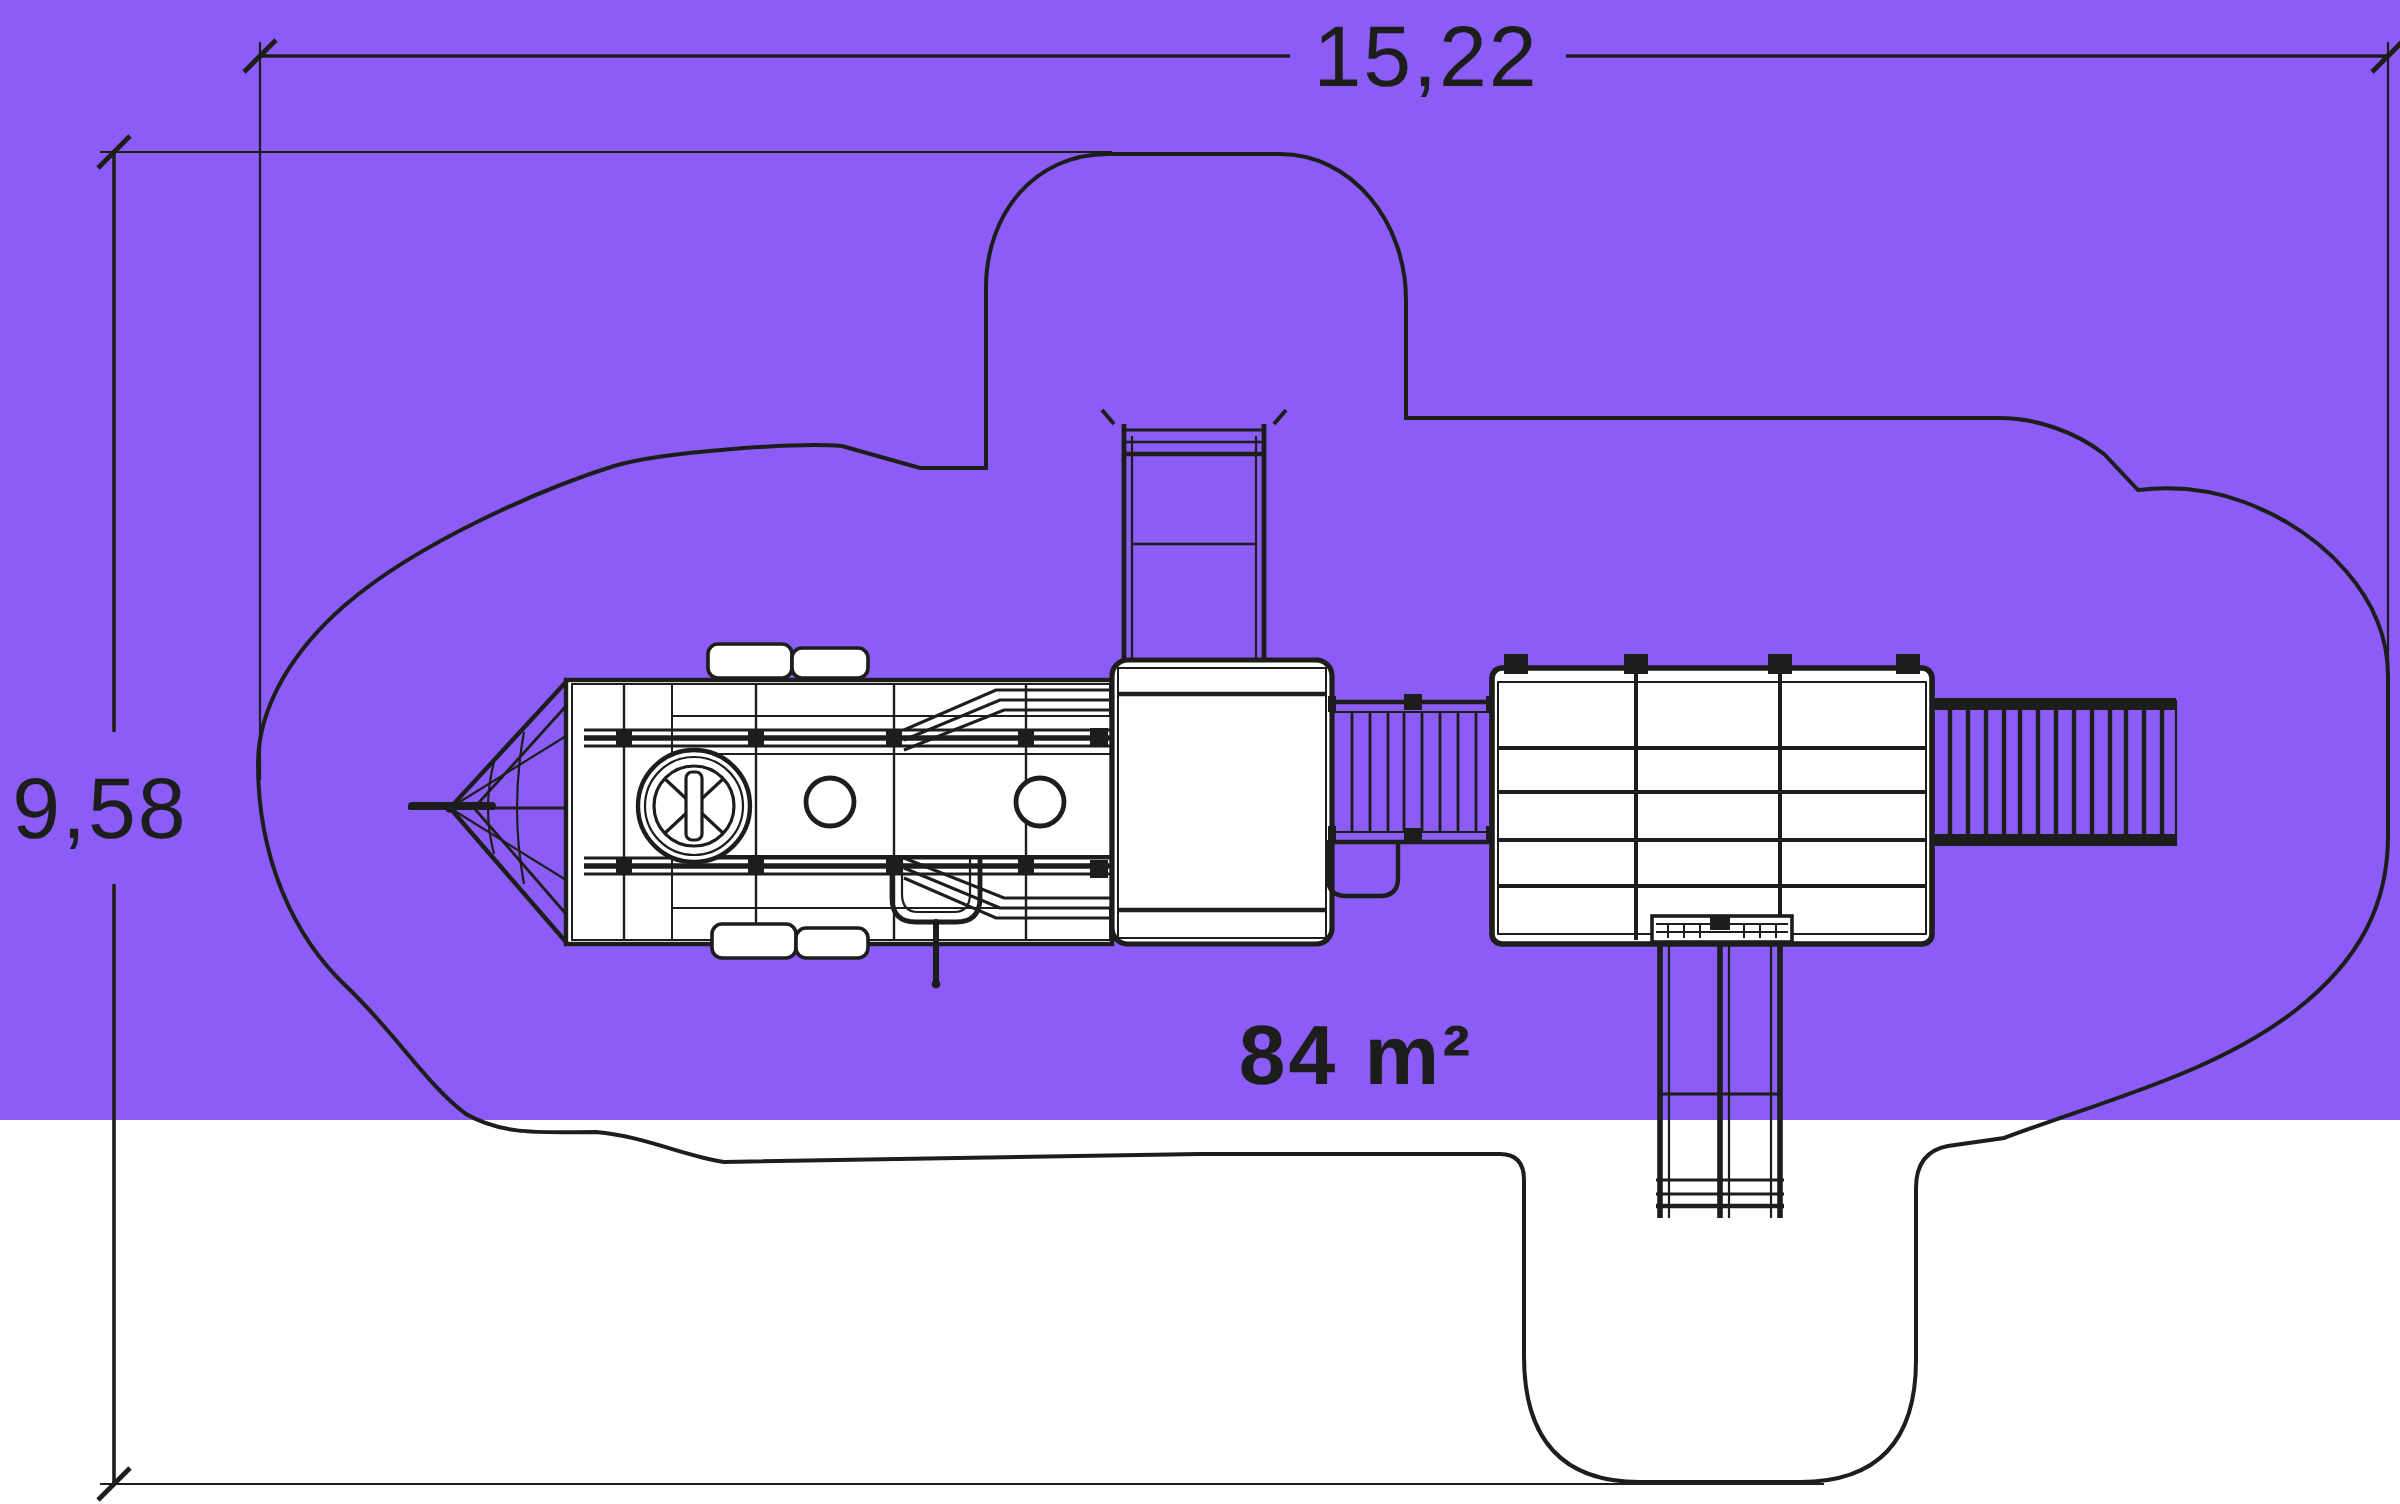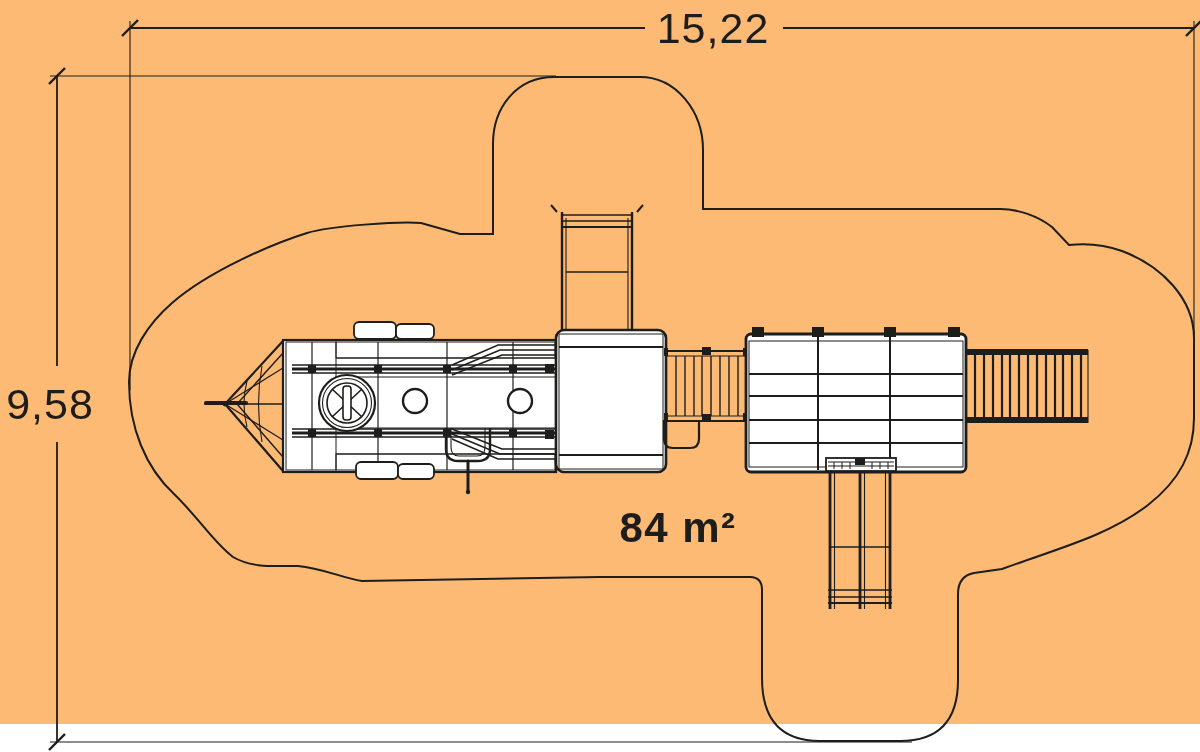--- a/index.html
+++ b/index.html
@@ -1,17 +1,17 @@
 <!DOCTYPE html>
 <html><head>
 <meta charset="utf-8">
 <style>
   html,body{margin:0;padding:0;background:#ffffff;width:1200px;height:752px;overflow:hidden;
             font-family:"Liberation Sans", sans-serif;}
-  .stage{position:relative;width:1200px;height:724px;background:#fdba74;}
+  .stage{position:relative;width:1200px;height:560px;background:#8b5cf6;}
   svg line, svg path, svg rect, svg circle, svg polyline{stroke:#1d1d1b;fill:none;}
   svg .blk{fill:#1d1d1b;stroke:none;}
   svg .wht{fill:#ffffff;}
   svg text{stroke:none;fill:#1d1d1b;}
   .dim{font-size:43px;letter-spacing:1px;}
   .area{font-size:42px;font-weight:bold;letter-spacing:1.5px;}
 </style>
 </head>
 <body>
 

